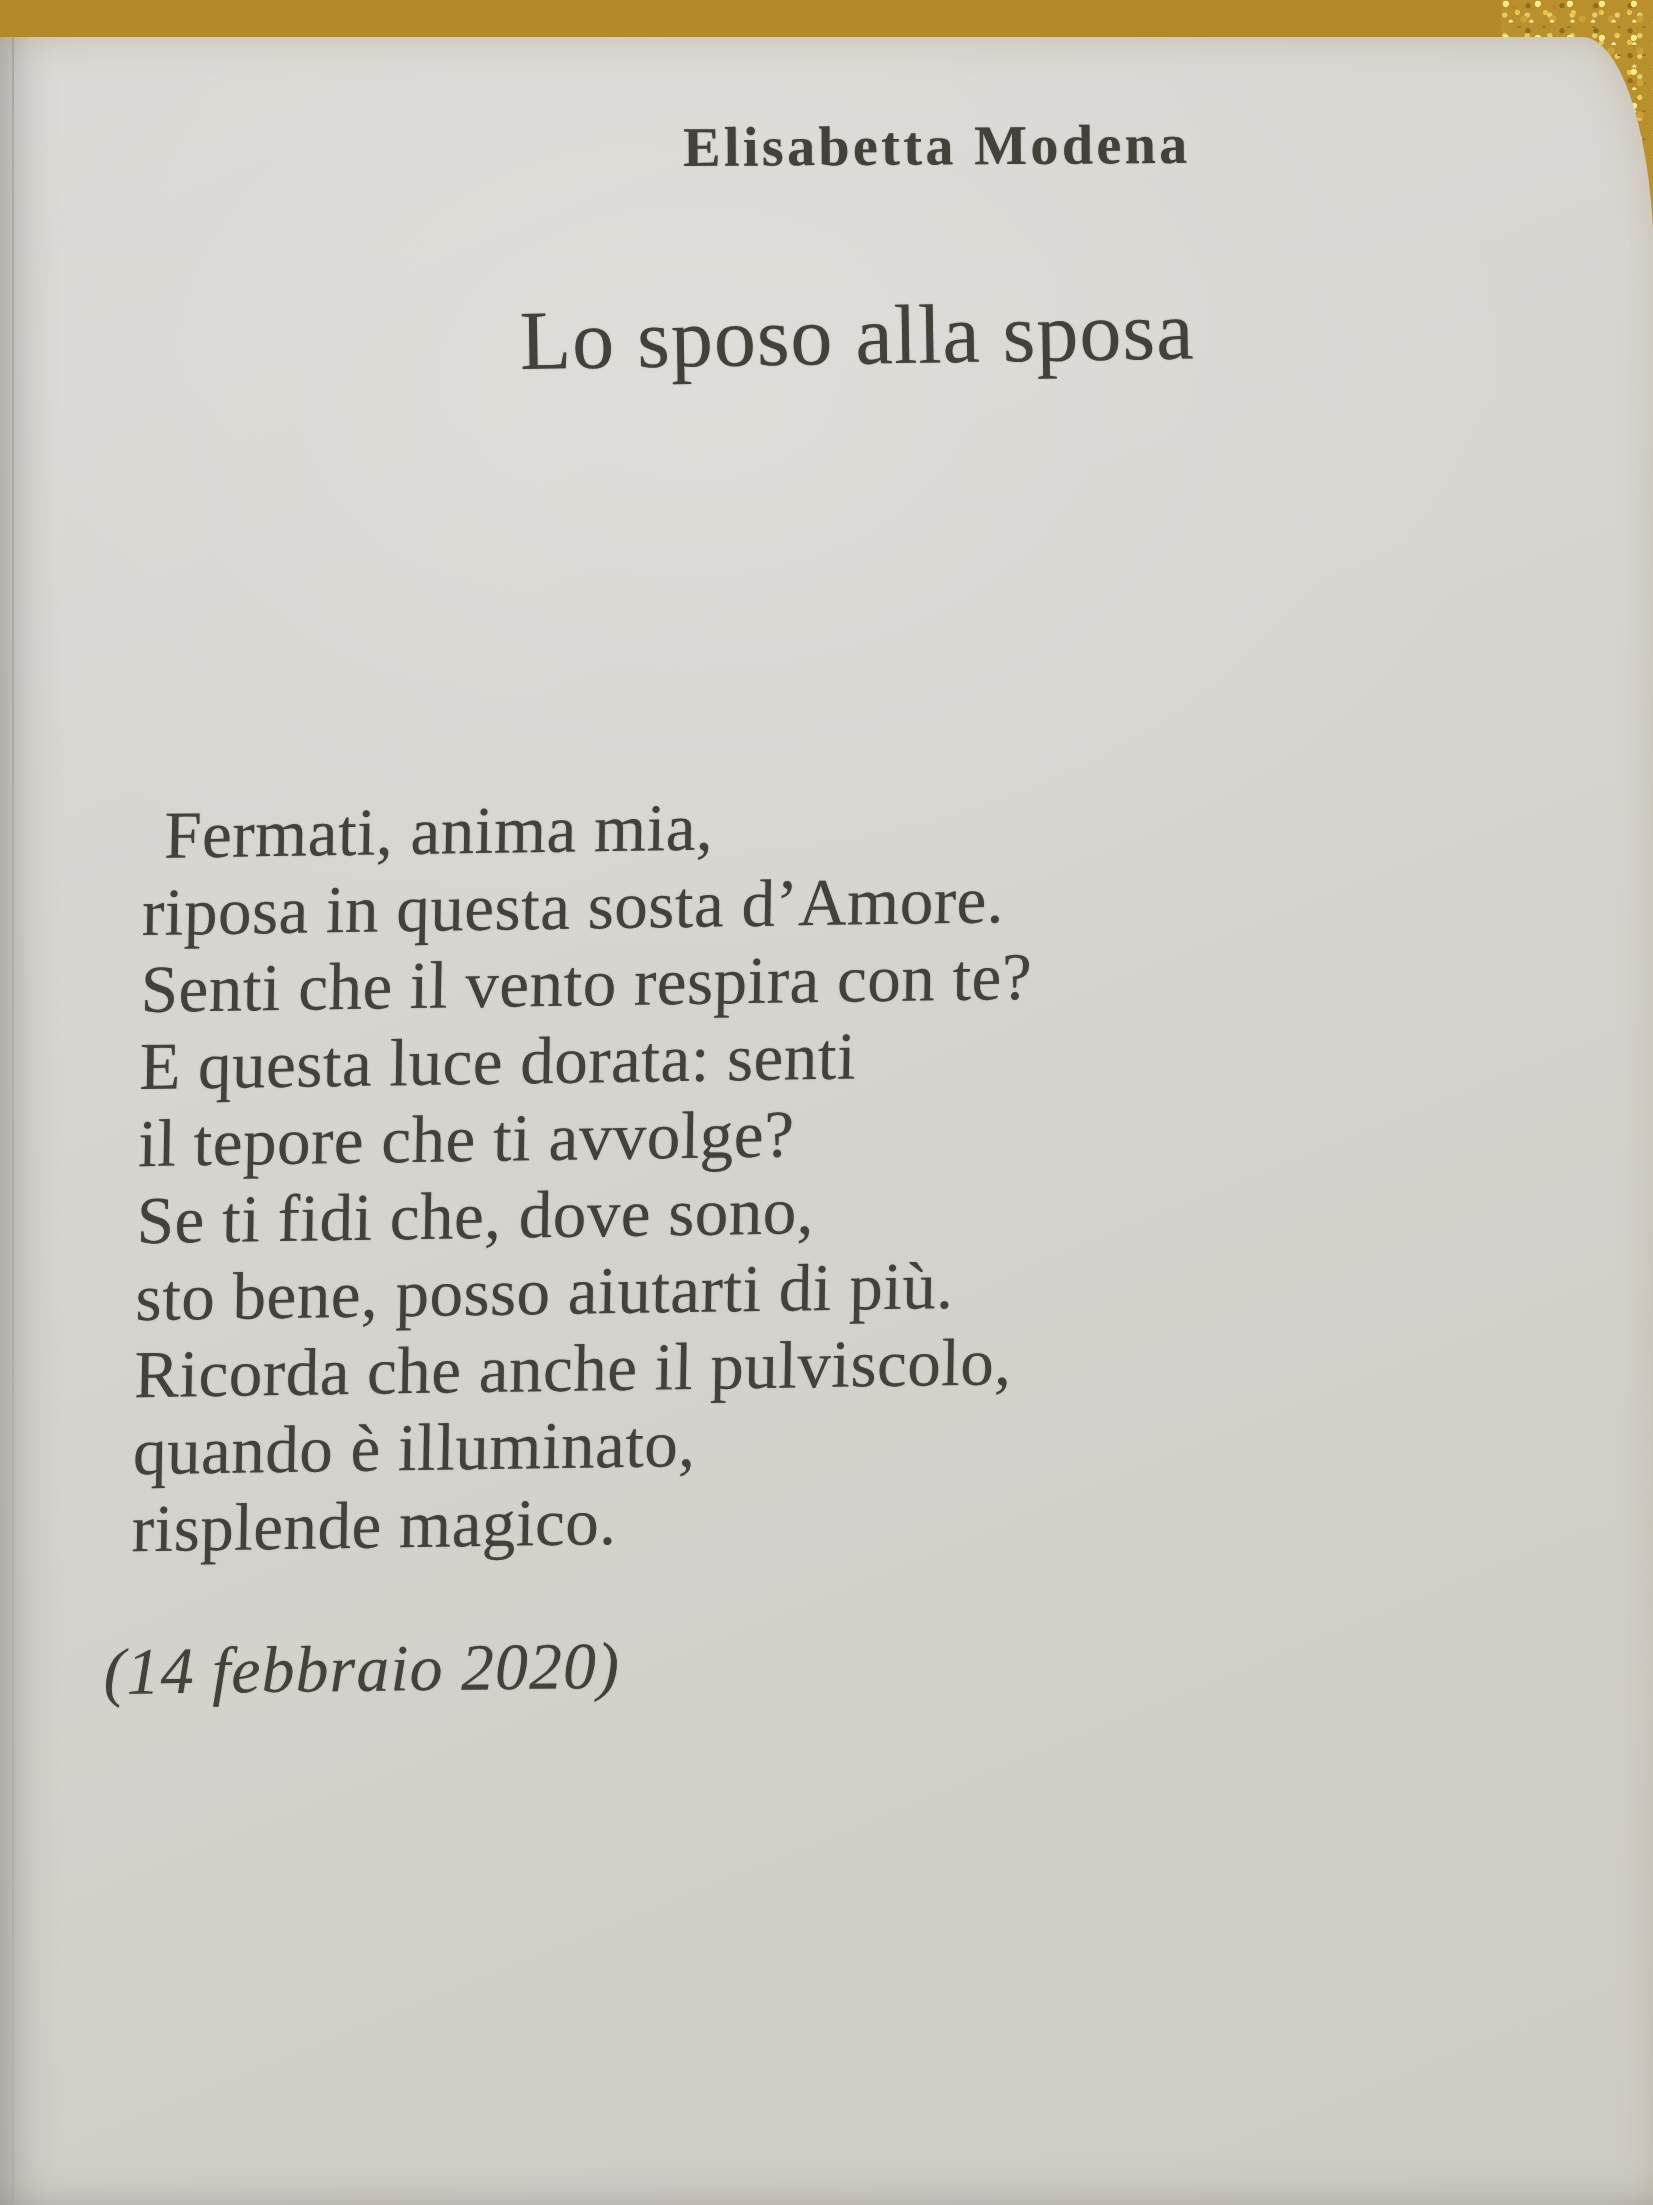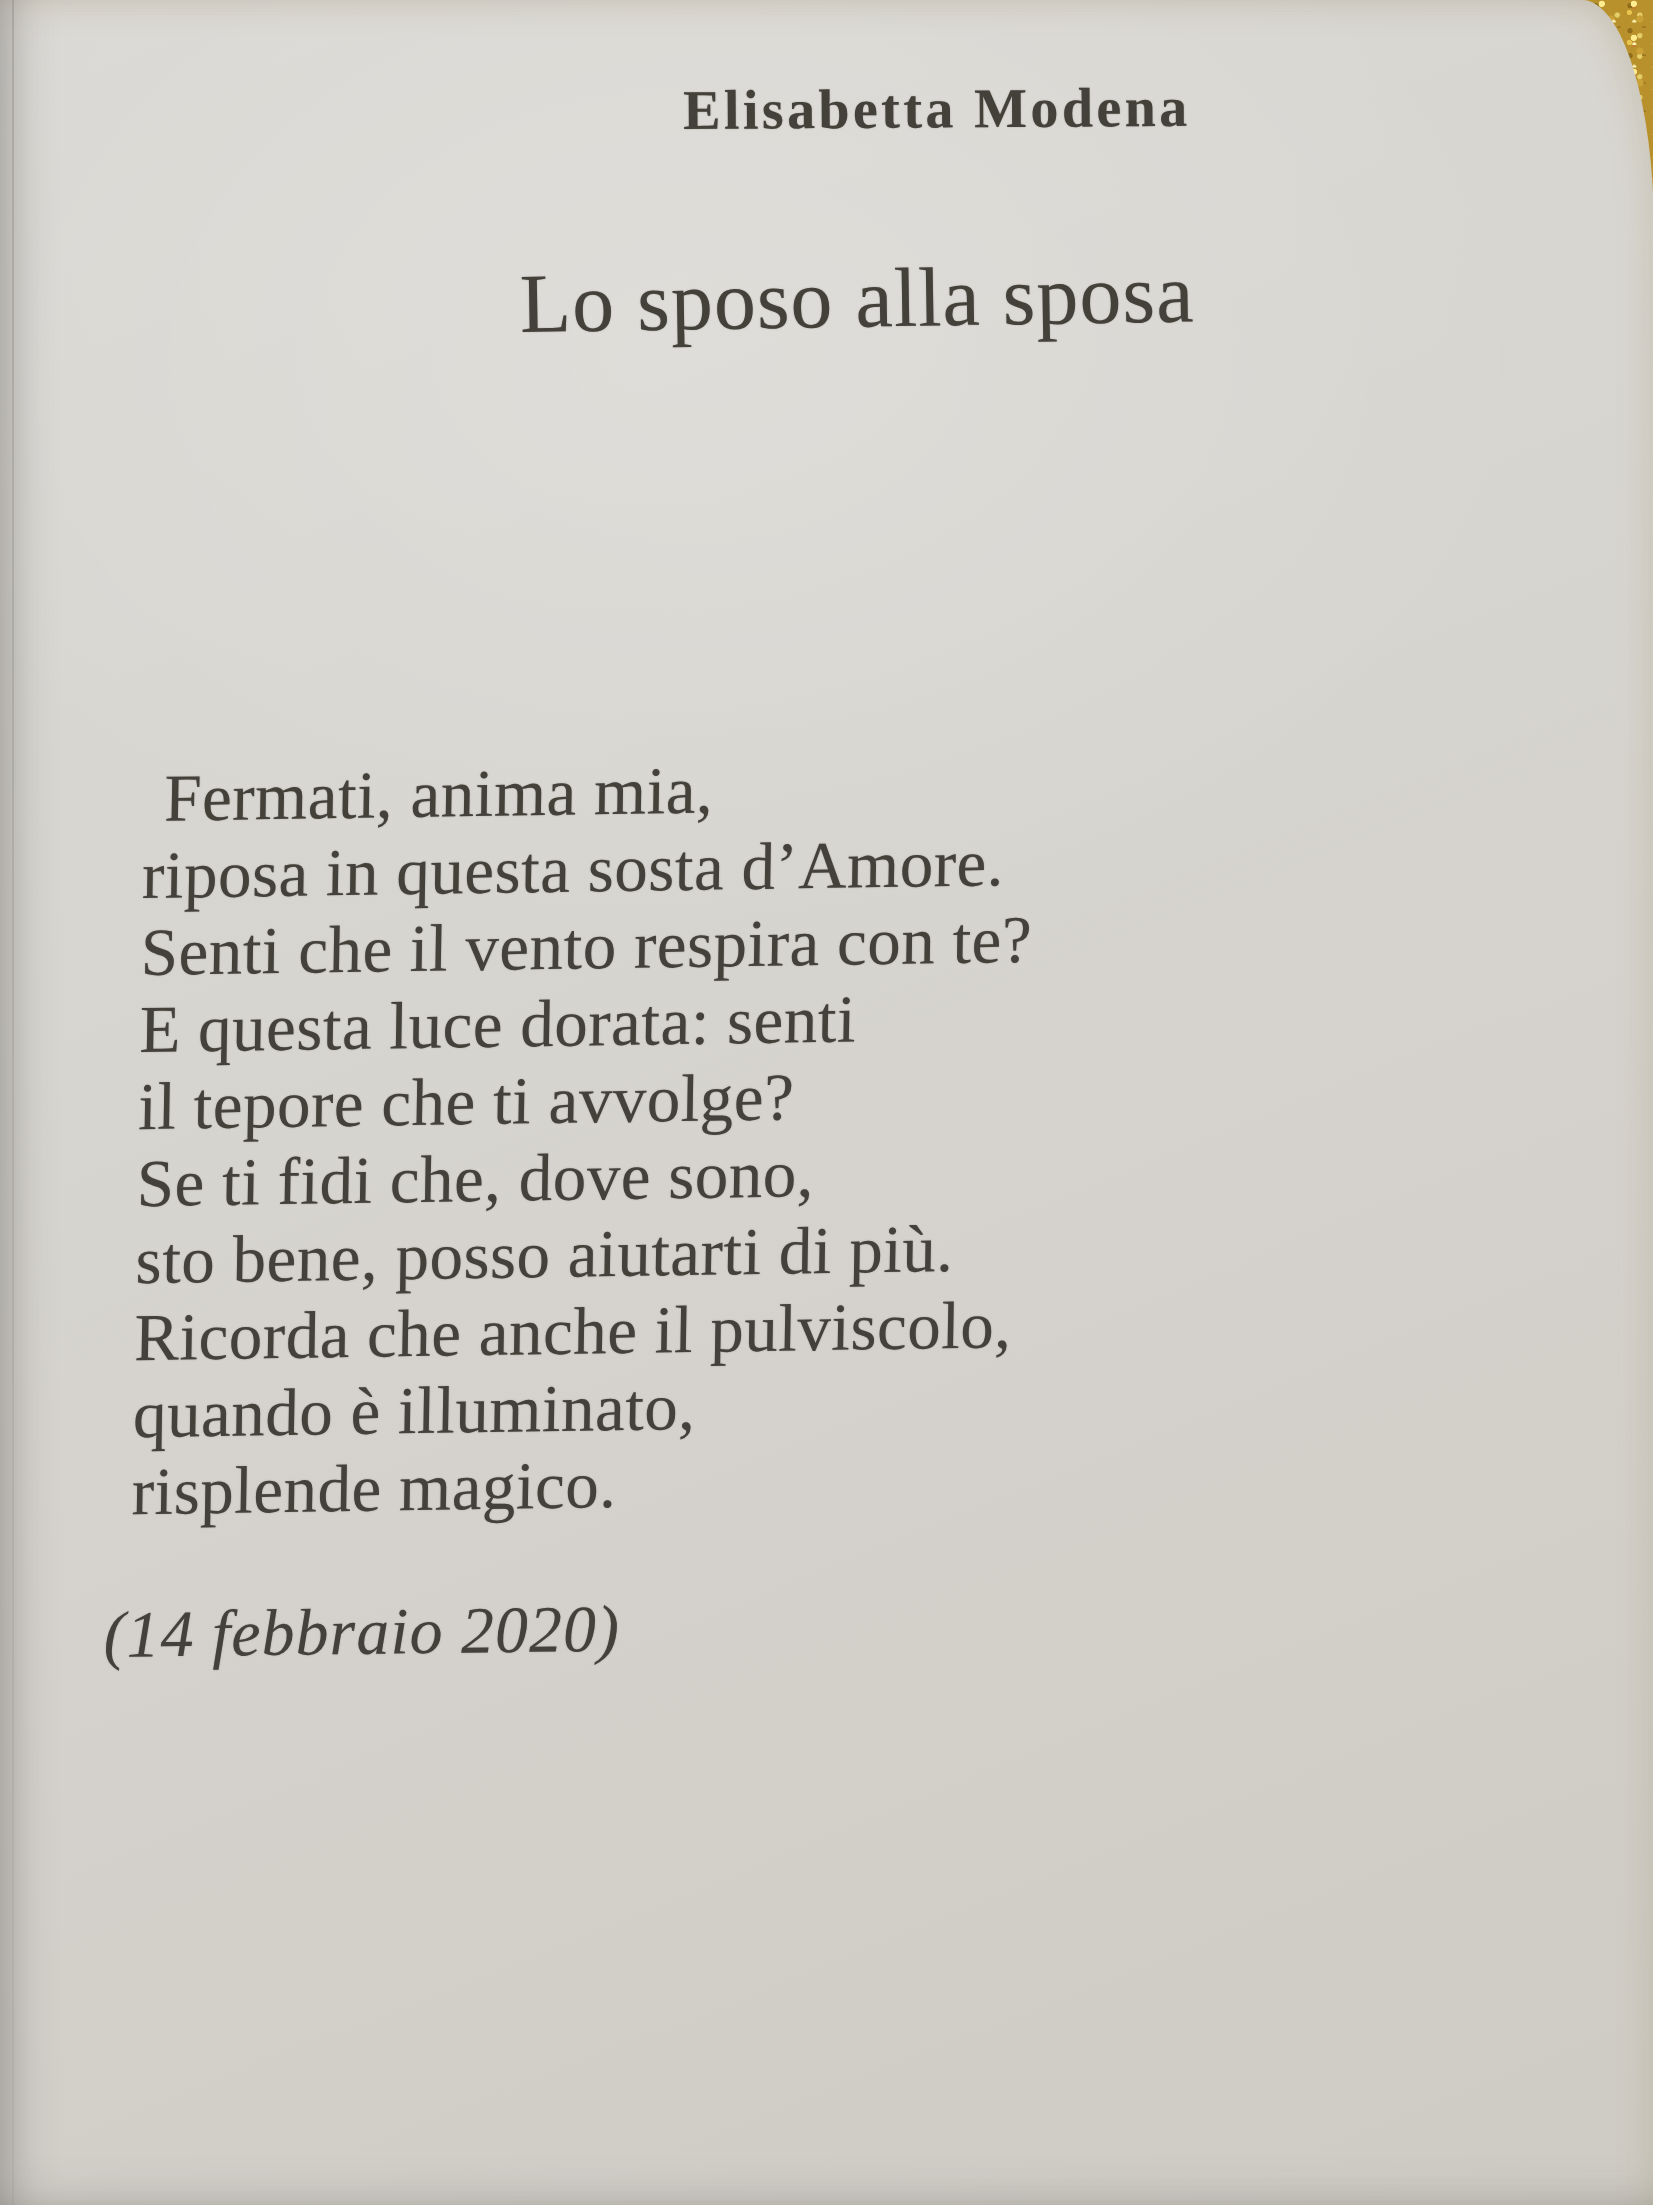--- a/index.html
+++ b/index.html
@@ -40,20 +40,21 @@
     position: absolute;
     inset: 0;
     border-top-right-radius: 72px 230px;
     background:
       radial-gradient(ellipse 1244px 861px at 42% 16%, rgba(255,255,255,0.16), transparent 70%),
       linear-gradient(158deg, #dbd9d5 0%, #d7d5d0 38%, #d3d0ca 70%, #cecbc4 100%);
     box-shadow:
       inset 34px 0 43px -21.5px rgba(90, 88, 84, 0.38),
       inset 0 -24px 48px -26px rgba(100, 97, 90, 0.28),
       inset -19px 19px 38px -17px rgba(158, 126, 52, 0.14);
+    margin-top: 37px;
   }
   
   .page::before {
     content: "";
     position: absolute;
     left: 12.4px;
     top: 0;
     bottom: 0;
     width: 1.9px;
     background: linear-gradient(rgba(118,116,110,0.30), rgba(118,116,110,0.10));

